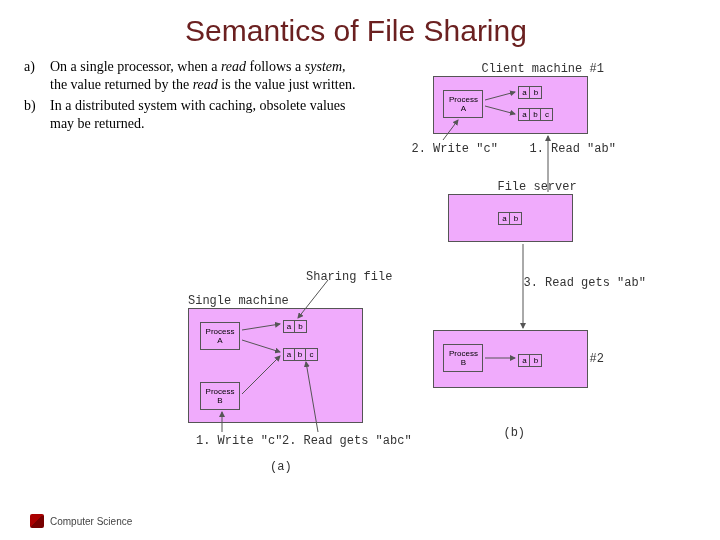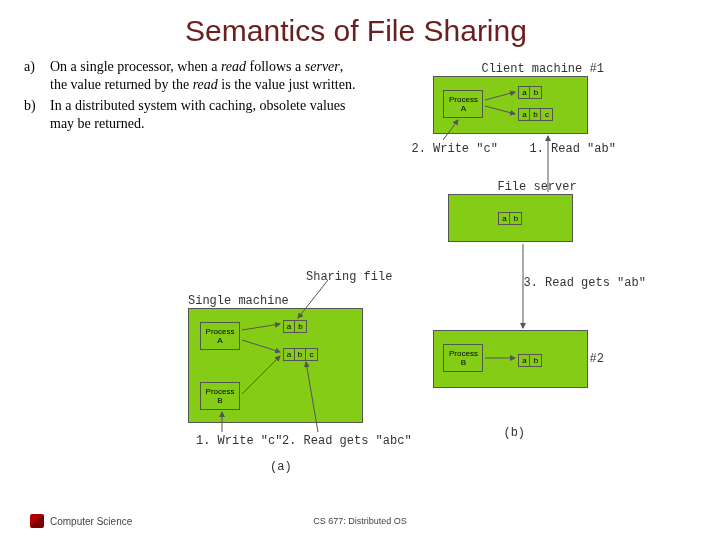--- a/index.html
+++ b/index.html
@@ -32,21 +32,21 @@
 
   .box {
     position: absolute;
     border: 1px solid #555;
     font-family: Arial, Helvetica, sans-serif;
     font-size: 8px;
     text-align: center;
     display: flex;
     align-items: center;
     justify-content: center;
-    background: #84cc16;
+    background: #f0abfc;
   }
   .lbl {
     position: absolute;
     font-family: Liberation Mono, monospace;
     font-size: 12px;
     color: #333;
     white-space: nowrap;
   }
   .cells {
     position: absolute;
@@ -98,21 +98,21 @@
 </head>
 <body>
 
 <div class="title">Semantics of File Sharing</div>
 
 <div class="body-row">
 
   <div class="left-col">
     <div class="item">
       <div class="marker">a)</div>
-      <div class="text">On a single processor, when a <i>read</i> follows a <i>server</i>, the value returned by the <i>read</i> is the value just written.</div>
+      <div class="text">On a single processor, when a <i>read</i> follows a <i>system</i>, the value returned by the <i>read</i> is the value just written.</div>
     </div>
     <div class="item">
       <div class="marker">b)</div>
       <div class="text">In a distributed system with caching, obsolete values may be returned.</div>
     </div>
   </div>
 
   <div class="right-col">
     <div class="diagram-b">
 
@@ -204,14 +204,13 @@
     <line x1="64" y1="70" x2="102" y2="82" stroke="#555" marker-end="url(#ah2)"></line>
     <line x1="64" y1="124" x2="102" y2="86" stroke="#555" marker-end="url(#ah2)"></line>
     <line x1="44" y1="162" x2="44" y2="142" stroke="#555" marker-end="url(#ah2)"></line>
     <line x1="140" y1="162" x2="128" y2="92" stroke="#555" marker-end="url(#ah2)"></line>
   </svg>
 </div>
 
 <div class="footer">
   <div class="logo"></div>
   <div>Computer Science</div>
-  <div class="center">CS 677: Distributed OS</div>
 </div>
 
 </body></html>

